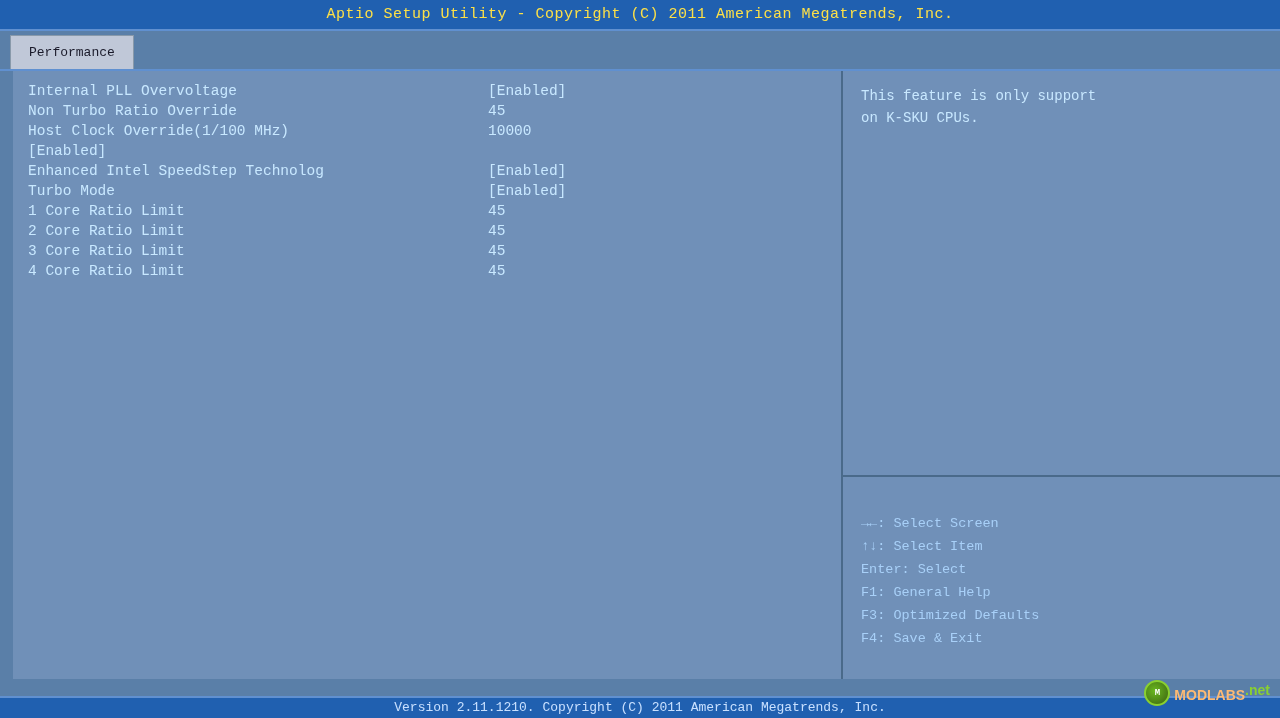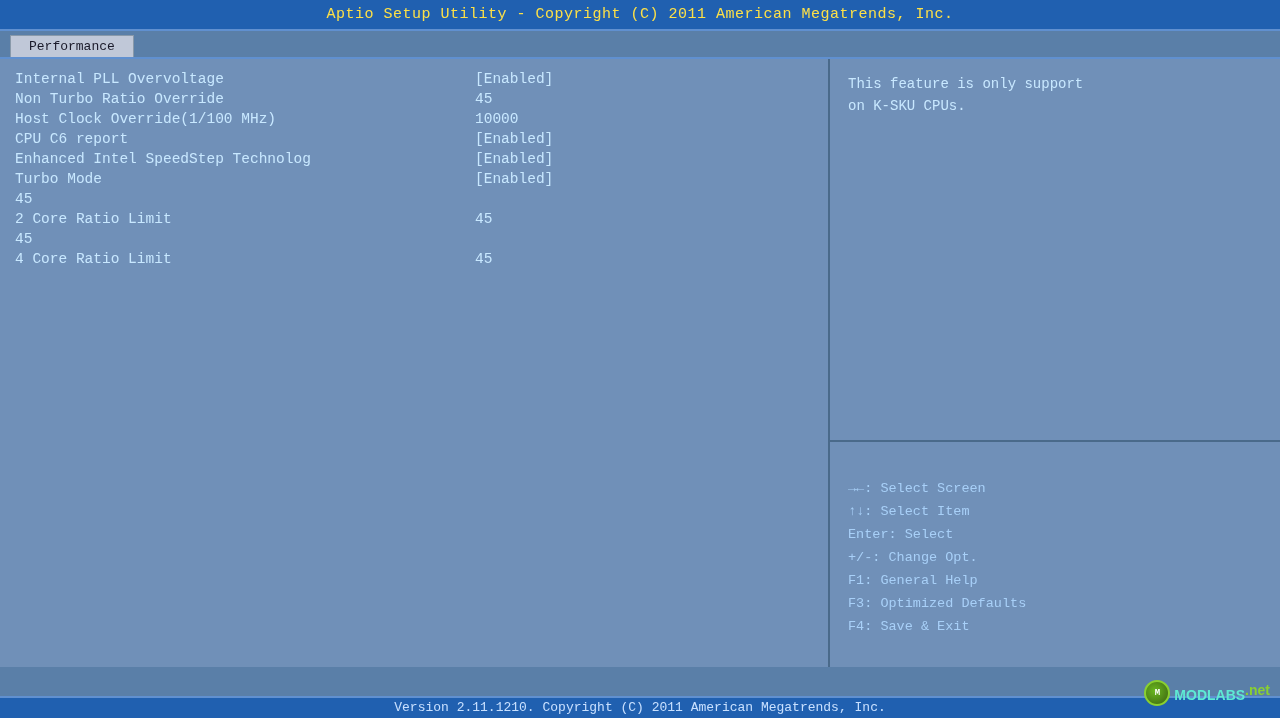--- a/index.html
+++ b/index.html
@@ -28,31 +28,32 @@
     .tab-row {
       background: #5a7fa8;
       padding: 4px 0 0 10px;
       border-bottom: 2px solid #6090d0;
     }
 
     .tab {
       display: inline-block;
       background: #c0c8d8;
       color: #1a1a2a;
-      padding: 3px 18px;
+      padding: 9px 18px;
       font-size: 13px;
       font-family: 'Courier New', Courier, monospace;
       border: 1px solid #8899aa;
       border-bottom: none;
     }
 
     
     .main-content {
       display: flex;
       height: calc(718px - 42px - 34px - 34px);
+      margin-left: 13px;
       
     }
 
     
     .left-panel {
       flex: 0 0 830px;
       background: #7090b8;
       padding: 10px 15px;
       border-right: 2px solid #4a6a8a;
       overflow: hidden;
@@ -140,21 +141,21 @@
       border: 2px solid #8ad030;
       display: flex;
       align-items: center;
       justify-content: center;
       font-size: 9px;
       color: white;
       font-weight: bold;
     }
 
     .modlabs-text {
-      color: #5eead4;
+      color: #fdba74;
       font-size: 14px;
       font-weight: bold;
       font-family: Arial, sans-serif;
     }
 
     .modlabs-net {
       color: #8ad030;
       font-size: 14px;
       font-weight: bold;
       font-family: Arial, sans-serif;
@@ -182,58 +183,58 @@
       </div>
       <div class="bios-row">
         <span class="label">Non Turbo Ratio Override</span>
         <span class="value">45</span>
       </div>
       <div class="bios-row">
         <span class="label">Host Clock Override(1/100 MHz)</span>
         <span class="value">10000</span>
       </div>
       <div class="bios-row">
-        <span class="label">CPU C6 report</span>
         <span class="value">[Enabled]</span>
       </div>
       <div class="bios-row">
         <span class="label">Enhanced Intel SpeedStep Technolog</span>
         <span class="value">[Enabled]</span>
       </div>
       <div class="bios-row">
         <span class="label">Turbo Mode</span>
         <span class="value">[Enabled]</span>
       </div>
       <div class="bios-row">
+        <span class="label">1 Core Ratio Limit</span>
         <span class="value">45</span>
       </div>
       <div class="bios-row">
         <span class="label">2 Core Ratio Limit</span>
         <span class="value">45</span>
       </div>
       <div class="bios-row">
+        <span class="label">3 Core Ratio Limit</span>
         <span class="value">45</span>
       </div>
       <div class="bios-row">
         <span class="label">4 Core Ratio Limit</span>
         <span class="value">45</span>
       </div>
     </div>
 
   <div class="right-panel">
     <div class="help-text">
       <div>This feature is only support</div>
       <div>on K-SKU CPUs.</div>
     </div>
     <div class="key-help">
 
     <div style="font-family: &quot;Courier New&quot;, Courier, monospace; font-size: 13.5px; color: rgb(168, 208, 248);"><span>→←: </span><span>Select Screen</span></div>
         <div style="font-family: &quot;Courier New&quot;, Courier, monospace; font-size: 13.5px; color: rgb(168, 208, 248);"><span>↑↓: </span><span>Select Item</span></div>
         <div style="font-family: &quot;Courier New&quot;, Courier, monospace; font-size: 13.5px; color: rgb(168, 208, 248);"><span>Enter: </span><span>Select</span></div>
-        <div style="font-family: &quot;Courier New&quot;, Courier, monospace; font-size: 13.5px; color: rgb(168, 208, 248);"><span>+/-: </span><span>Change Opt.</span></div>
         <div style="font-family: &quot;Courier New&quot;, Courier, monospace; font-size: 13.5px; color: rgb(168, 208, 248);"><span>F1: </span><span>General Help</span></div>
         <div style="font-family: &quot;Courier New&quot;, Courier, monospace; font-size: 13.5px; color: rgb(168, 208, 248);"><span>F3: </span><span>Optimized Defaults</span></div>
         <div style="font-family: &quot;Courier New&quot;, Courier, monospace; font-size: 13.5px; color: rgb(168, 208, 248);"><span>F4: </span><span>Save &amp; Exit</span></div>
       </div>
   </div>
 
 </div>
 
 <div class="footer-bar">
   <span>Version 2.11.1210. Copyright (C) 2011 American Megatrends, Inc.</span>

